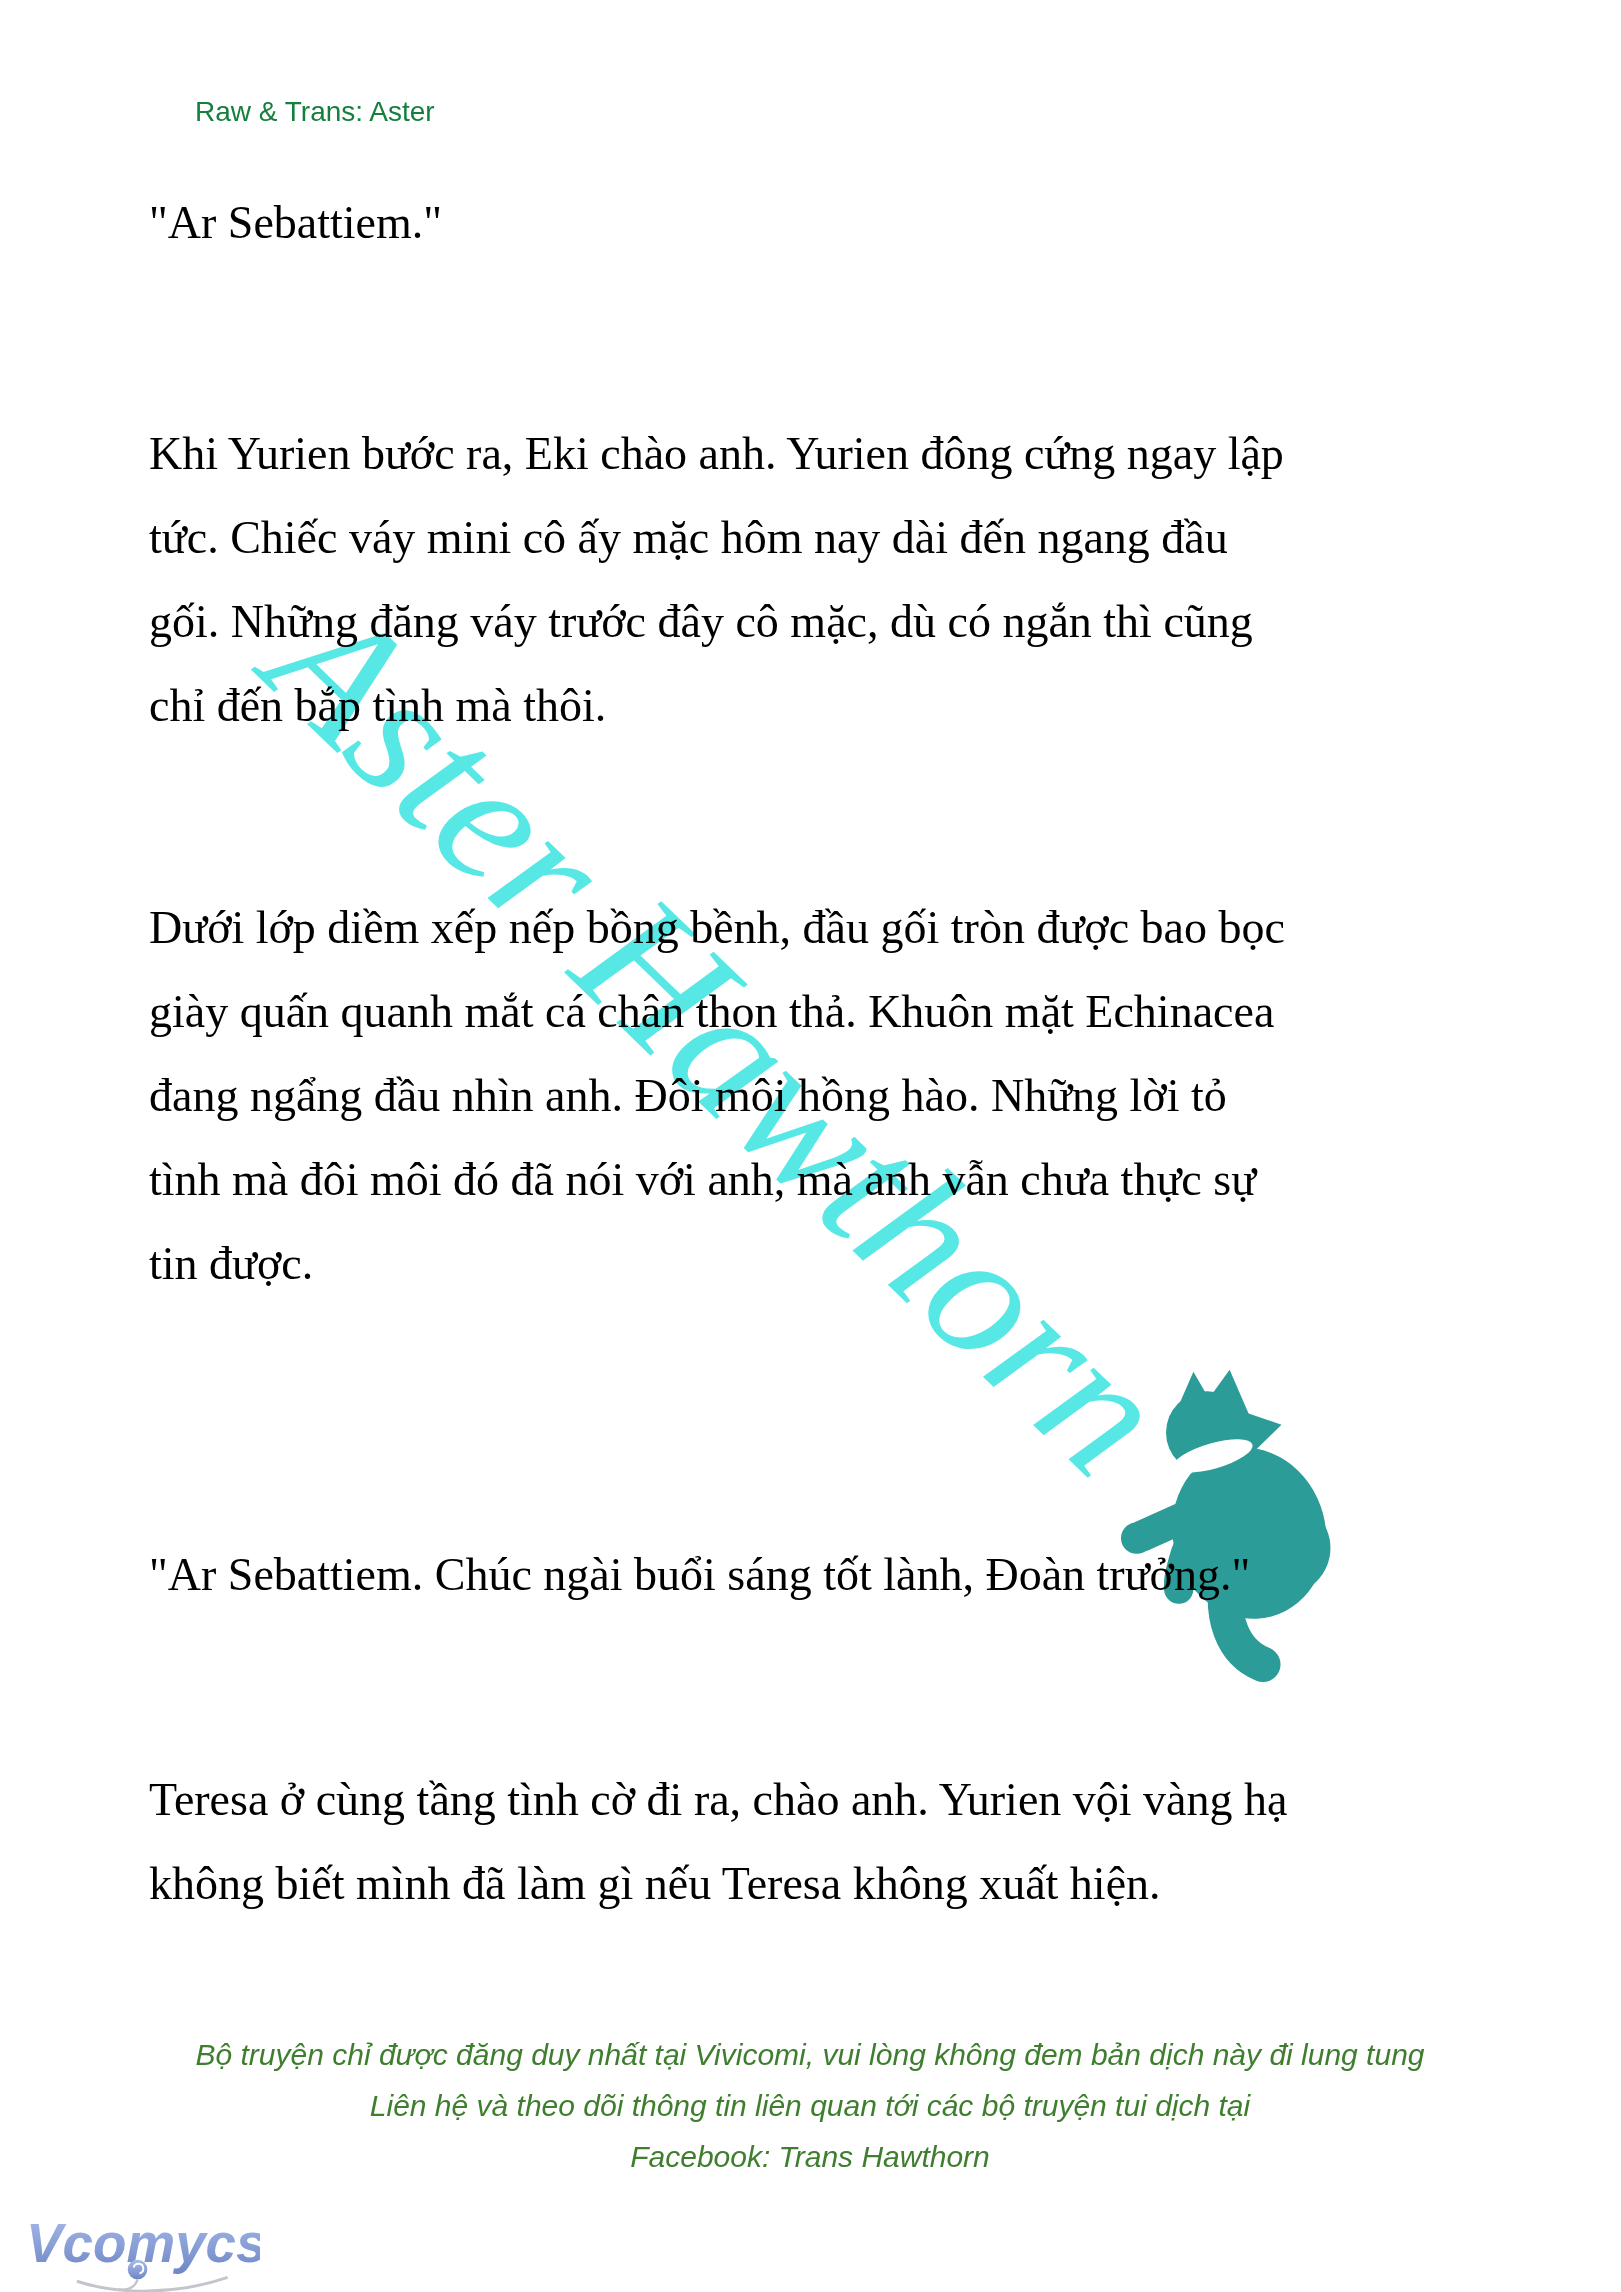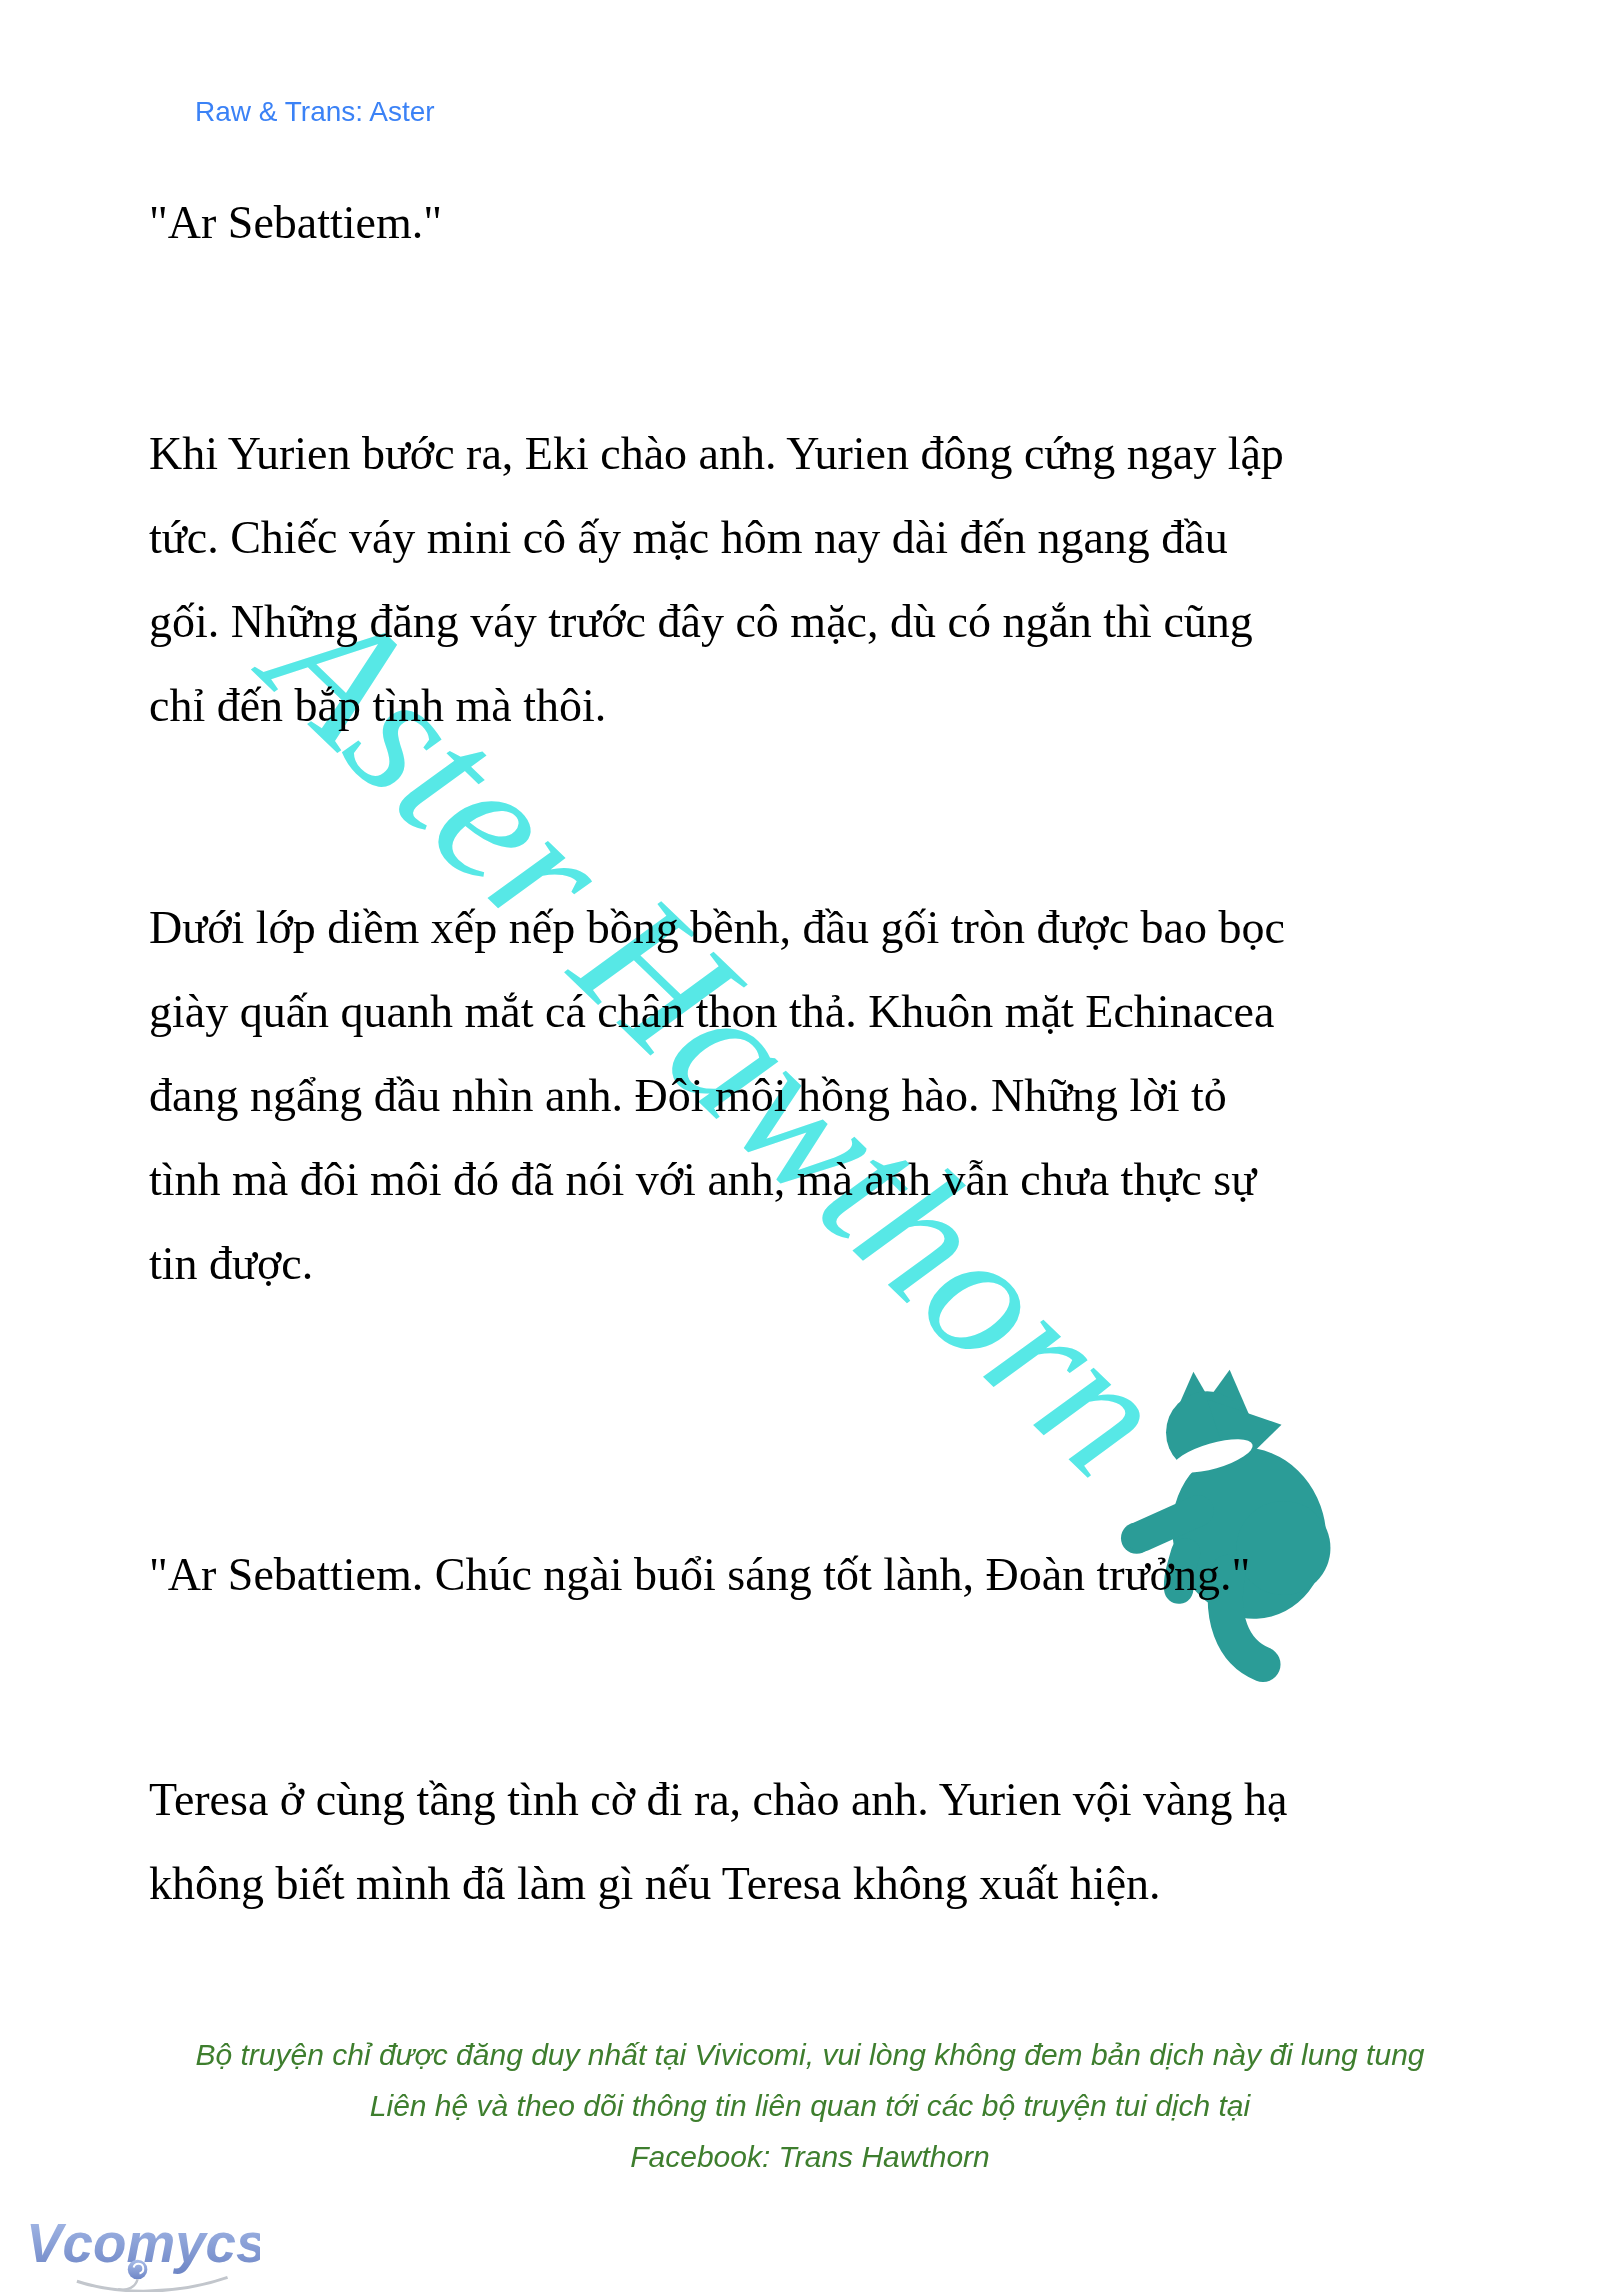--- a/index.html
+++ b/index.html
@@ -2,21 +2,21 @@
 <html style="--watermark: #57E8E6; --cat: #2B9C97; --footer-green: #3E7E2E; --logo-blue-light: #A9BDE9; --logo-blue-dark: #6E86C6; --logo-flourish-gray: #C2C6CC;"><head>
 <meta charset="utf-8">
 <style>
   html,body { margin:0; padding:0; background:#ffffff; }
   .page {
     position:relative; width:1621px; height:2293px; background:#ffffff;
     overflow:hidden; font-family:"Liberation Serif","DejaVu Serif",serif; color:#000;
   }
   .header {
     position:absolute; left:195px; top:96px; z-index:3;
-    font-family:"Liberation Sans","DejaVu Sans",sans-serif; font-size:28px; color:#3b82f6;
+    font-family:"Liberation Sans","DejaVu Sans",sans-serif; font-size:28px; color:#15803d;
     white-space:nowrap;
   }
   .watermark {
     position:absolute; left:363px; top:568px; z-index:1;
     transform-origin:0 0; transform:rotate(44deg);
     font-family:"Liberation Serif","DejaVu Serif",serif;
     font-style:italic; font-size:181px; line-height:1;
     color:var(--watermark); white-space:nowrap; pointer-events:none;
   }
   .body-text { position:absolute; inset:0; z-index:3; }

